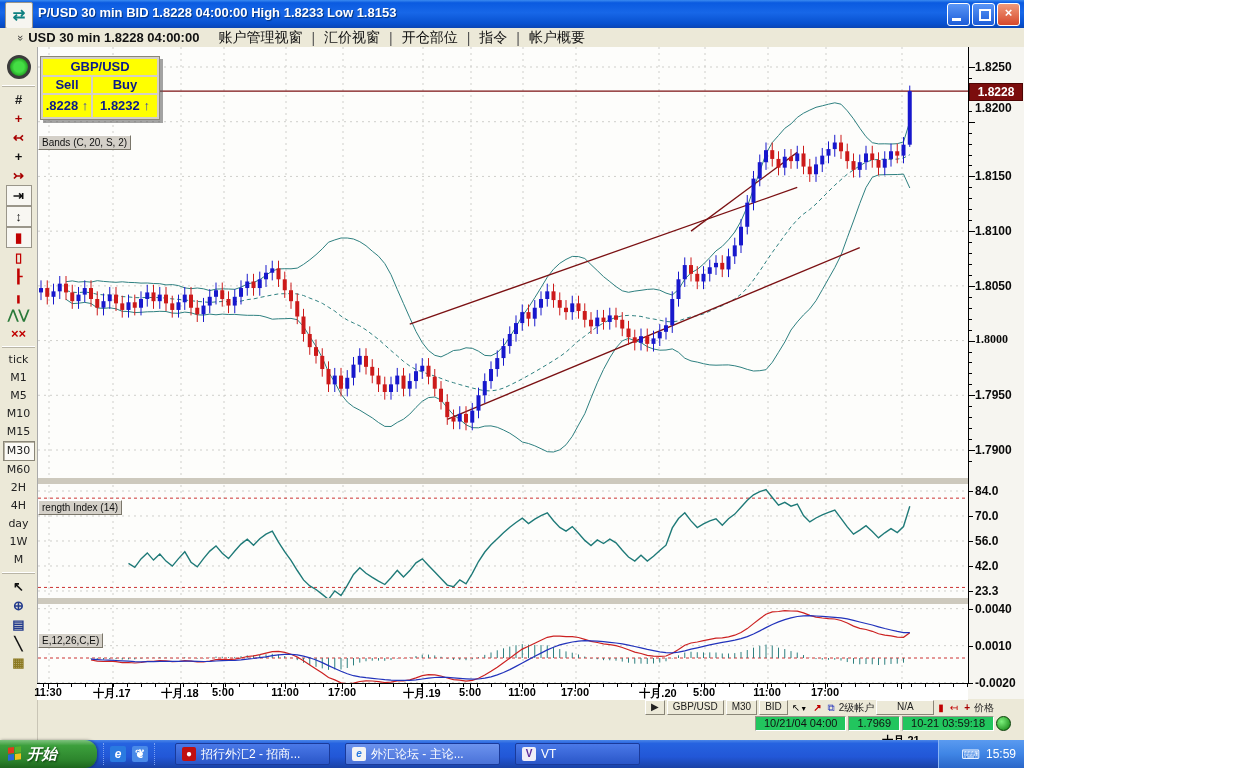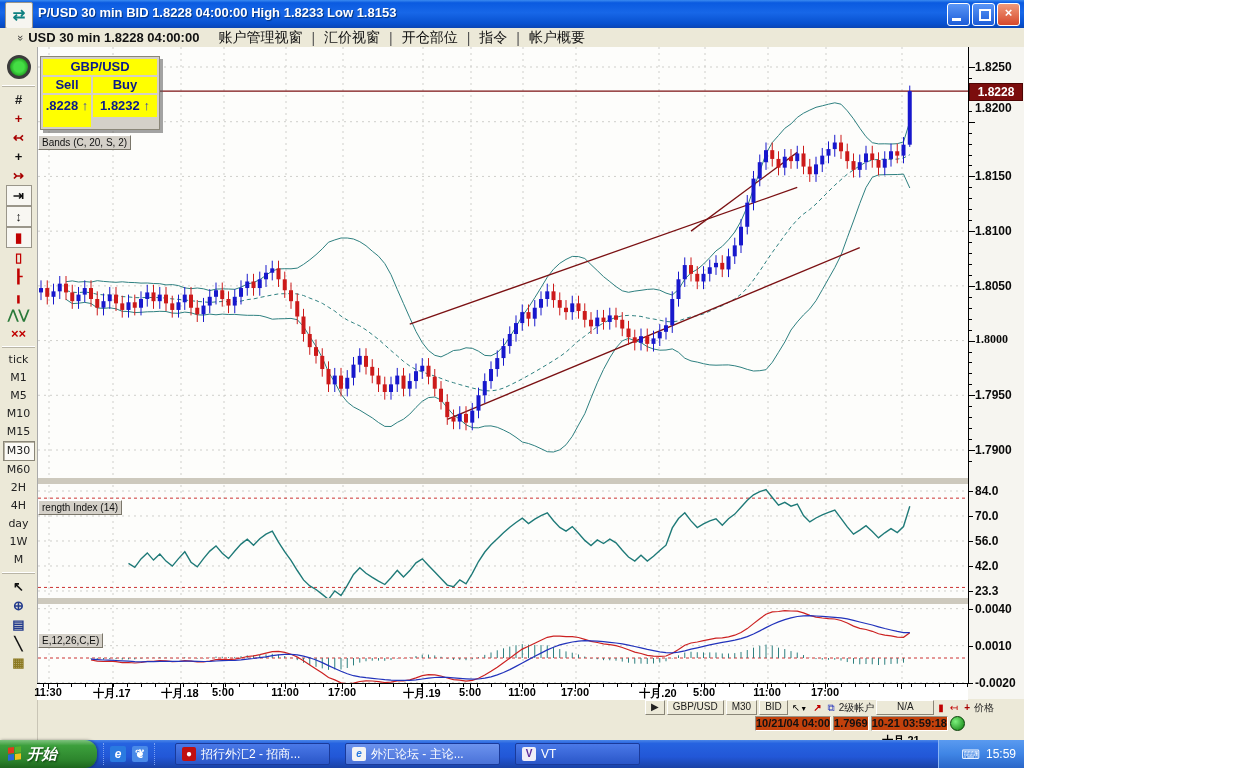--- a/index.html
+++ b/index.html
@@ -49,36 +49,36 @@
   .xlab{position:absolute;top:2px;font-weight:bold;font-size:11px;color:#000;transform:translateX(-50%);white-space:nowrap;}
   .xtick{position:absolute;top:0;width:1px;height:3px;background:#000;}
   
   .quote{position:absolute;left:40px;top:56px;width:114px;background:#d4d0c8;border:1px solid #8a8678;
     box-shadow:3px 3px 0 rgba(90,90,90,.55);padding:2px;}
   .quote .hd{background:#ffff00;color:#0a1a8c;font-weight:bold;font-size:13px;text-align:center;height:16px;line-height:16px;margin-bottom:2px;}
   .quote .row{display:flex;gap:2px;margin-bottom:2px;}
   .quote .c{background:#ffff00;color:#0a1a8c;font-weight:bold;text-align:center;}
   .quote .lab{width:48px;font-size:13px;height:16px;line-height:16px;}
   .quote .lab2{flex:1;font-size:13px;height:16px;line-height:16px;}
-  .quote .pr{width:48px;font-size:13px;height:32px;line-height:22px;}
+  .quote .pr{width:48px;font-size:13px;height:22px;line-height:22px;}
   .quote .pr2{flex:1;font-size:13px;height:22px;line-height:22px;}
   .arrowup{color:#1a2acc;}
   
   .indtag{position:absolute;background:#d4d0c8;border:1px solid;border-color:#fff #7a766a #7a766a #fff;
     font-size:10px;color:#111;padding:0 3px;height:13px;line-height:13px;white-space:nowrap;}
   
   .btb{position:absolute;left:645px;top:700px;height:15px;display:flex;align-items:center;gap:2px;font-size:10px;}
   .bbtn{background:#ece9d8;border:1px solid;border-color:#fff #8a8678 #8a8678 #fff;font-size:10px;color:#222;
     height:13px;line-height:12px;padding:0 5px;white-space:nowrap;}
   .bico{padding:0 2px;}
   .blab{font-size:10px;color:#222;white-space:nowrap;}
   .status{position:absolute;left:755px;top:716px;height:15px;display:flex;align-items:center;gap:2px;
     font-size:11px;color:#111;}
-  .scell{border:1px solid;border-color:#9a968a #fff #fff #9a968a;background:#c2410c;height:13px;line-height:13px;
-    padding:0 0;white-space:nowrap;font-weight:bold;}
+  .scell{border:1px solid;border-color:#9a968a #fff #fff #9a968a;background:#22c55e;height:13px;line-height:13px;
+    padding:0 8px;white-space:nowrap;}
   .globe{width:13px;height:13px;border-radius:50%;background:radial-gradient(circle at 35% 35%,#7cf07c,#0c7a0c);border:1px solid #064006;}
   
   .taskbar{position:absolute;left:0;top:740px;width:1024px;height:28px;
     background:linear-gradient(180deg,#4a86e8 0%,#2663e0 12%,#2257d7 60%,#1941a5 100%);}
   .startbtn{position:absolute;left:0;top:0;height:28px;width:97px;border-radius:0 12px 12px 0;
     background:linear-gradient(180deg,#7ec27e 0%,#3c9f3c 20%,#2d862d 70%,#1d661d 100%);
     display:flex;align-items:center;gap:5px;padding-left:8px;box-sizing:border-box;
     box-shadow:1px 0 3px rgba(0,0,0,.4);}
   .flag{width:14px;height:14px;display:grid;grid-template-columns:6px 6px;grid-template-rows:6px 6px;gap:1px;transform:skewY(-6deg);}
   .flag i{display:block;}

